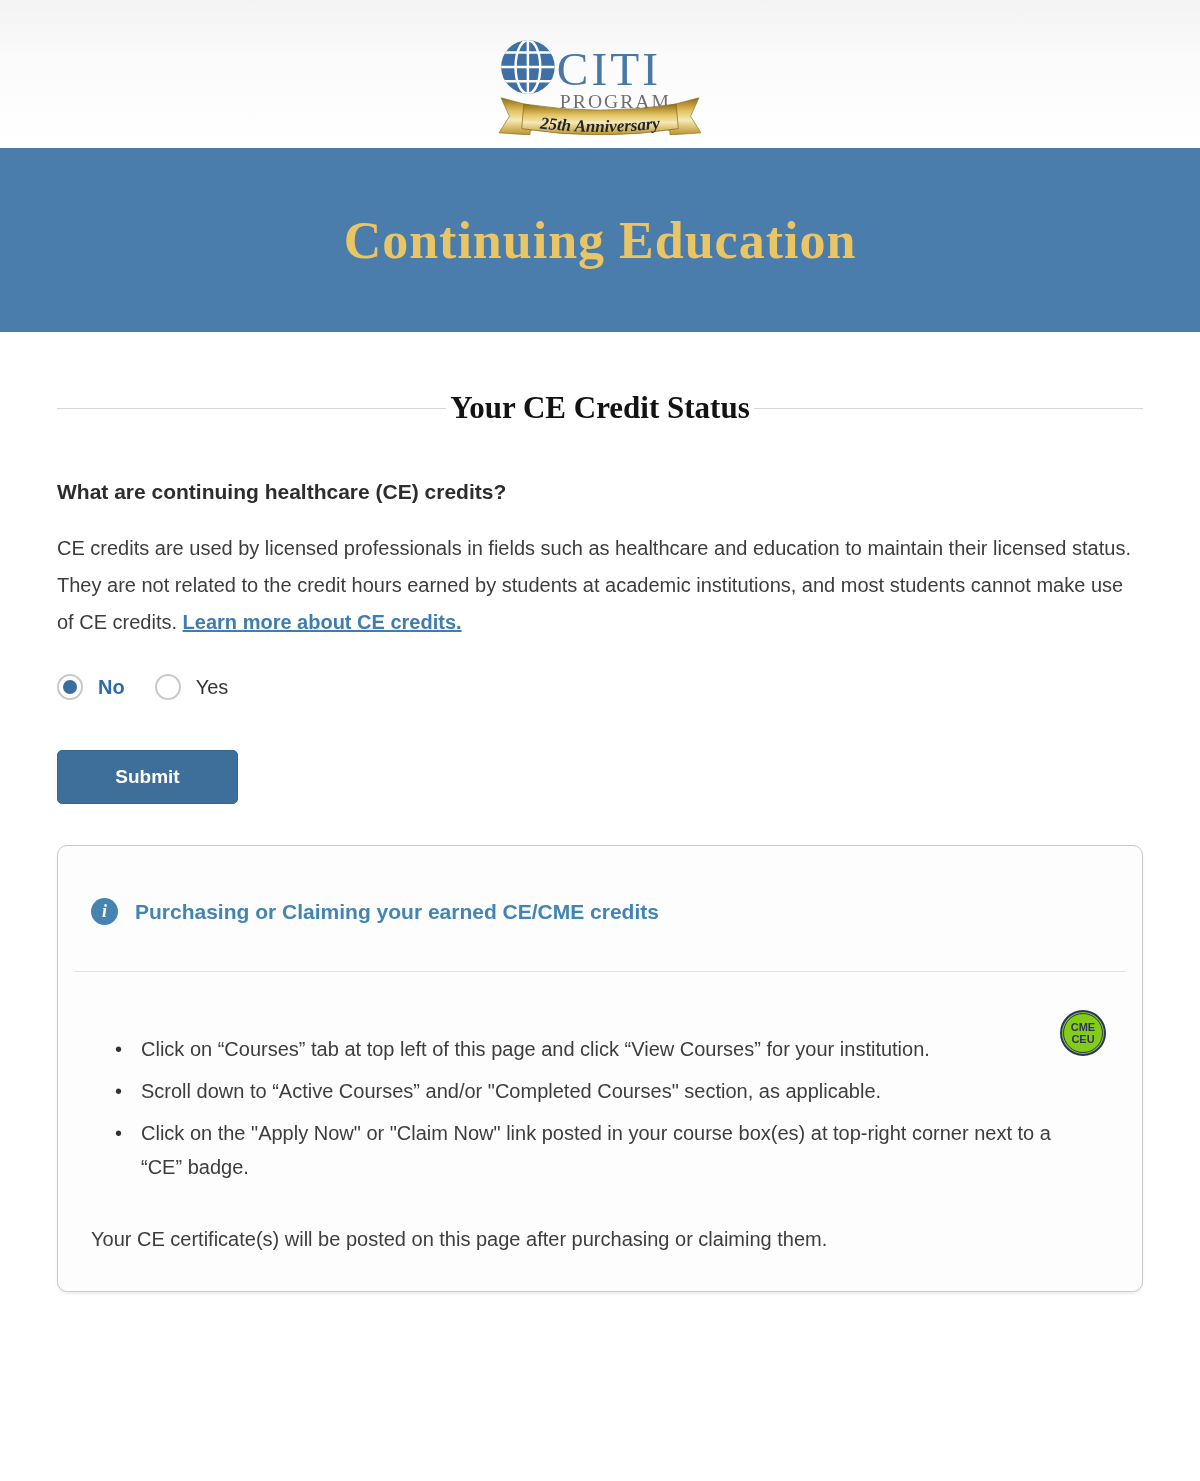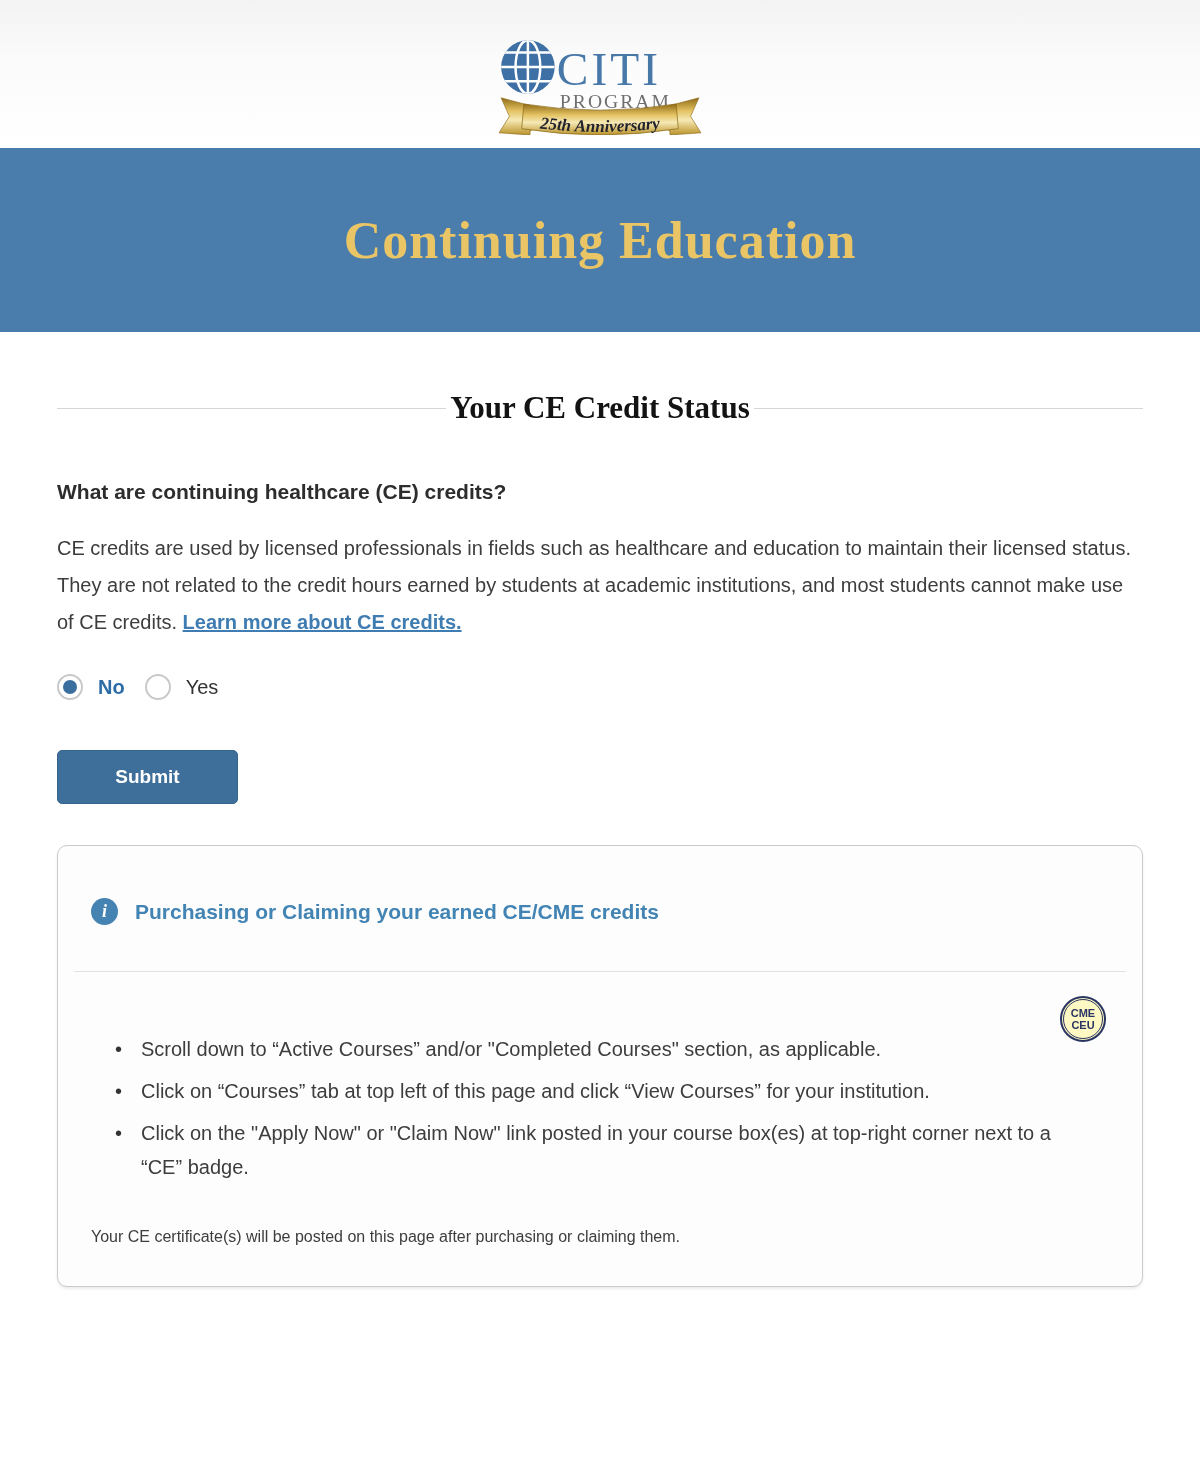--- a/index.html
+++ b/index.html
@@ -70,21 +70,21 @@
     color: #3d3d3d;
   }
   .learn-more-link {
     color: #3e7cb1;
     font-weight: 600;
     text-decoration: underline;
     cursor: pointer;
   }
 
   
-  .radio-group { display: flex; align-items: center; gap: 20px; margin-top: 33px; }
+  .radio-group { display: flex; align-items: center; gap: 30px; margin-top: 33px; }
   .radio-option { display: flex; align-items: center; gap: 15px; cursor: pointer; }
   .radio {
     width: 26px; height: 26px; border-radius: 50%;
     border: 2px solid #c9c9c9; background: #fff;
     display: flex; align-items: center; justify-content: center;
     flex: none;
   }
   .radio .dot { width: 14px; height: 14px; border-radius: 50%; background: #3a6e9f; }
   .radio-label { font-size: 20px; color: #333; }
   .radio-label.selected { color: #2d6da7; font-weight: 700; }
@@ -119,23 +119,23 @@
     background: #4583b2; color: #fff;
     font-family: "Liberation Serif", serif;
     font-style: italic; font-weight: 700; font-size: 18px;
     display: flex; align-items: center; justify-content: center;
     flex: none;
   }
   .info-title { color: #4284b4; font-size: 21px; font-weight: 700; }
   .info-divider { height: 1px; background: #e2e2e2; border: none; margin: 46px 16px 0; }
   .info-body { position: relative; padding: 44px 33px 40px; }
   .cme-badge {
-    position: absolute; top: 24px; right: 36px;
+    position: absolute; top: 38px; right: 36px;
     width: 46px; height: 46px; border-radius: 50%;
-    border: 2px solid #2b3563; background: #fef9c3;
+    border: 2px solid #2b3563; background: #84cc16;
     display: flex; flex-direction: column; align-items: center; justify-content: center;
   }
   .cme-badge::before {
     content: ""; position: absolute; inset: 1px;
     border: 1.5px solid #2b3563; border-radius: 50%;
   }
   .cme-badge span { font-size: 11px; font-weight: 700; color: #2b3563; line-height: 12px; }
   .info-intro { font-size: 20px; margin: 0; color: #3d3d3d; }
   .steps { list-style: none; margin: 16px 0 0; padding: 0 0 0 22px; }
   .steps li {
@@ -145,21 +145,21 @@
     font-size: 20px;
     line-height: 34px;
     color: #3d3d3d;
     max-width: 960px;
   }
   .steps li::before {
     content: "\2022";
     position: absolute; left: 2px; top: 0;
     color: #333; font-size: 20px;
   }
-  .info-footer { font-size: 16px; margin: 44px 0 0; color: #3d3d3d; }
+  .info-footer { font-size: 20px; margin: 44px 0 0; color: #3d3d3d; }
 </style>
 </head>
 <body>
 
 <header class="site-header">
   <div class="logo">
     <svg width="206" height="97" viewBox="0 0 200 94">
       <defs>
         <clipPath id="globeClip">
             <circle cx="30" cy="28" r="26"></circle>
@@ -240,21 +240,21 @@
       <span class="info-icon">i</span>
       <span class="info-title">Purchasing or Claiming your earned CE/CME credits</span>
     </div>
     <hr class="info-divider">
     <div class="info-body">
       <div class="cme-badge">
         <span>CME</span>
         <span>CEU</span>
       </div>
       <ul class="steps">
+        <li>Click on “Courses” tab at top left of this page and click “View Courses” for your institution.</li>
         <li>Scroll down to “Active Courses” and/or "Completed Courses" section, as applicable.</li>
-        <li>Click on “Courses” tab at top left of this page and click “View Courses” for your institution.</li>
         <li>Click on the "Apply Now" or "Claim Now" link posted in your course box(es) at top-right corner next to a “CE” badge.</li>
       </ul>
       <p class="info-footer">Your CE certificate(s) will be posted on this page after purchasing or claiming them.</p>
     </div>
   </section>
 
 </main>
 
 </body></html>

